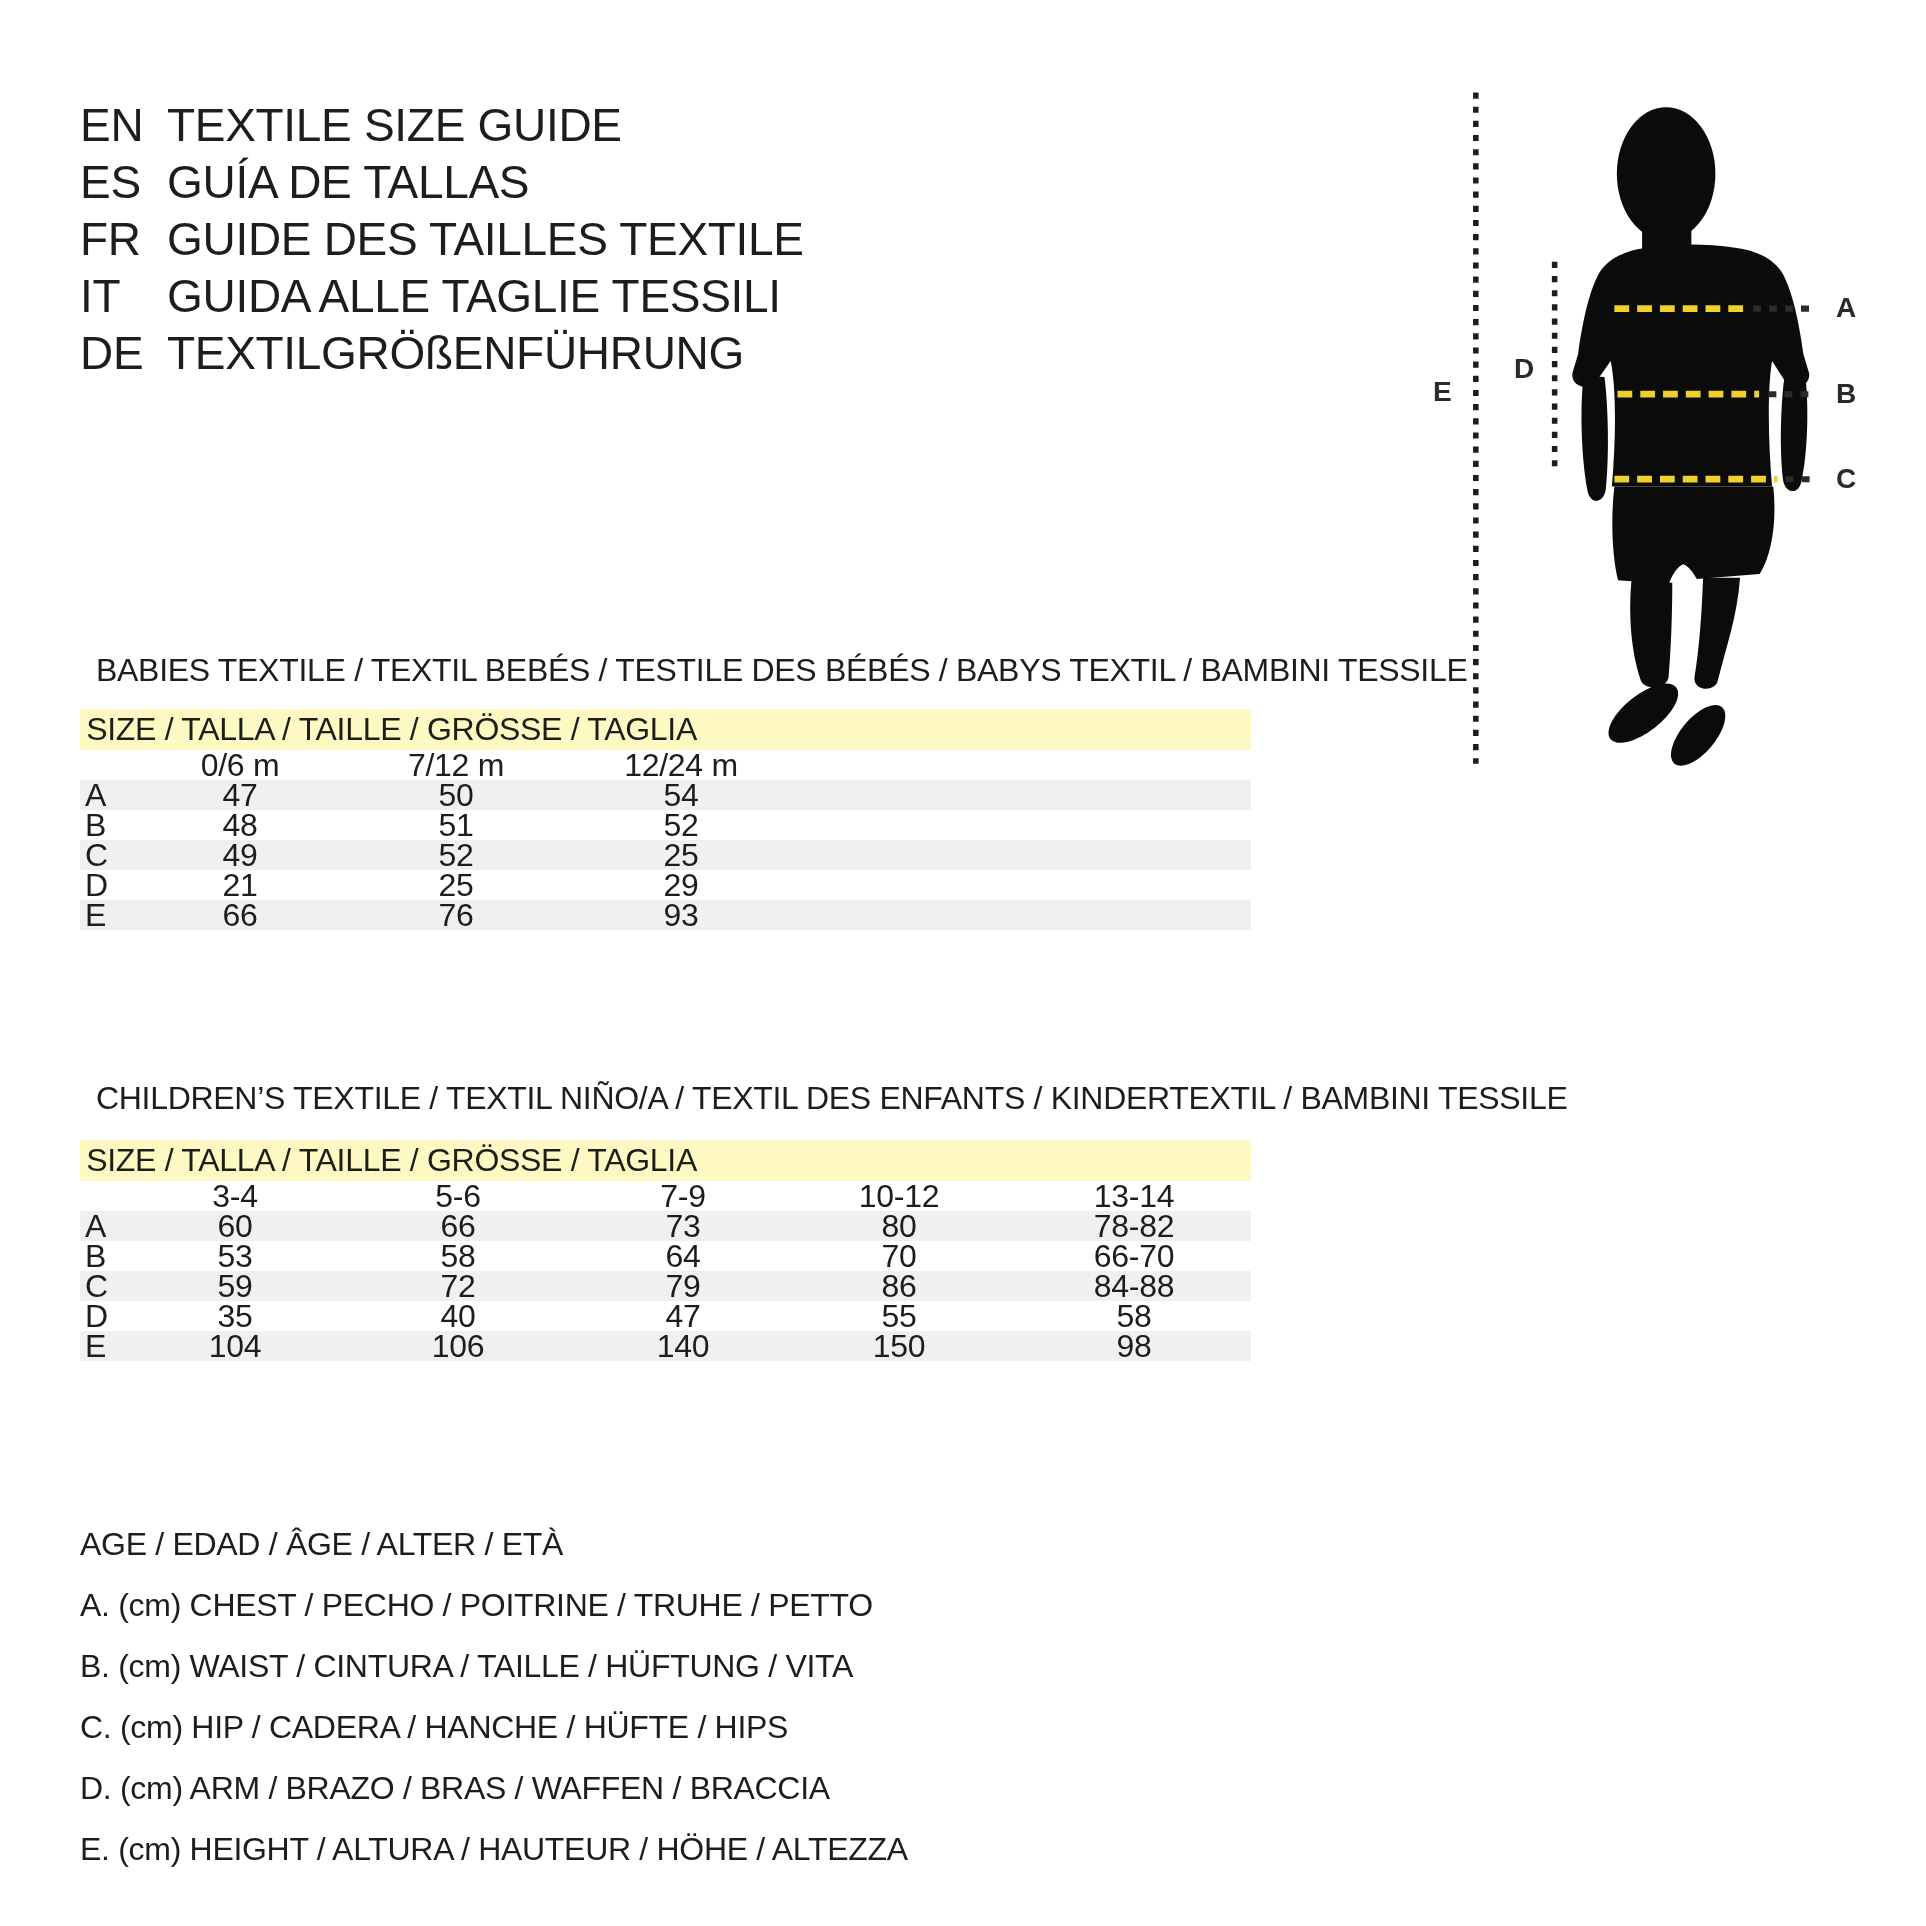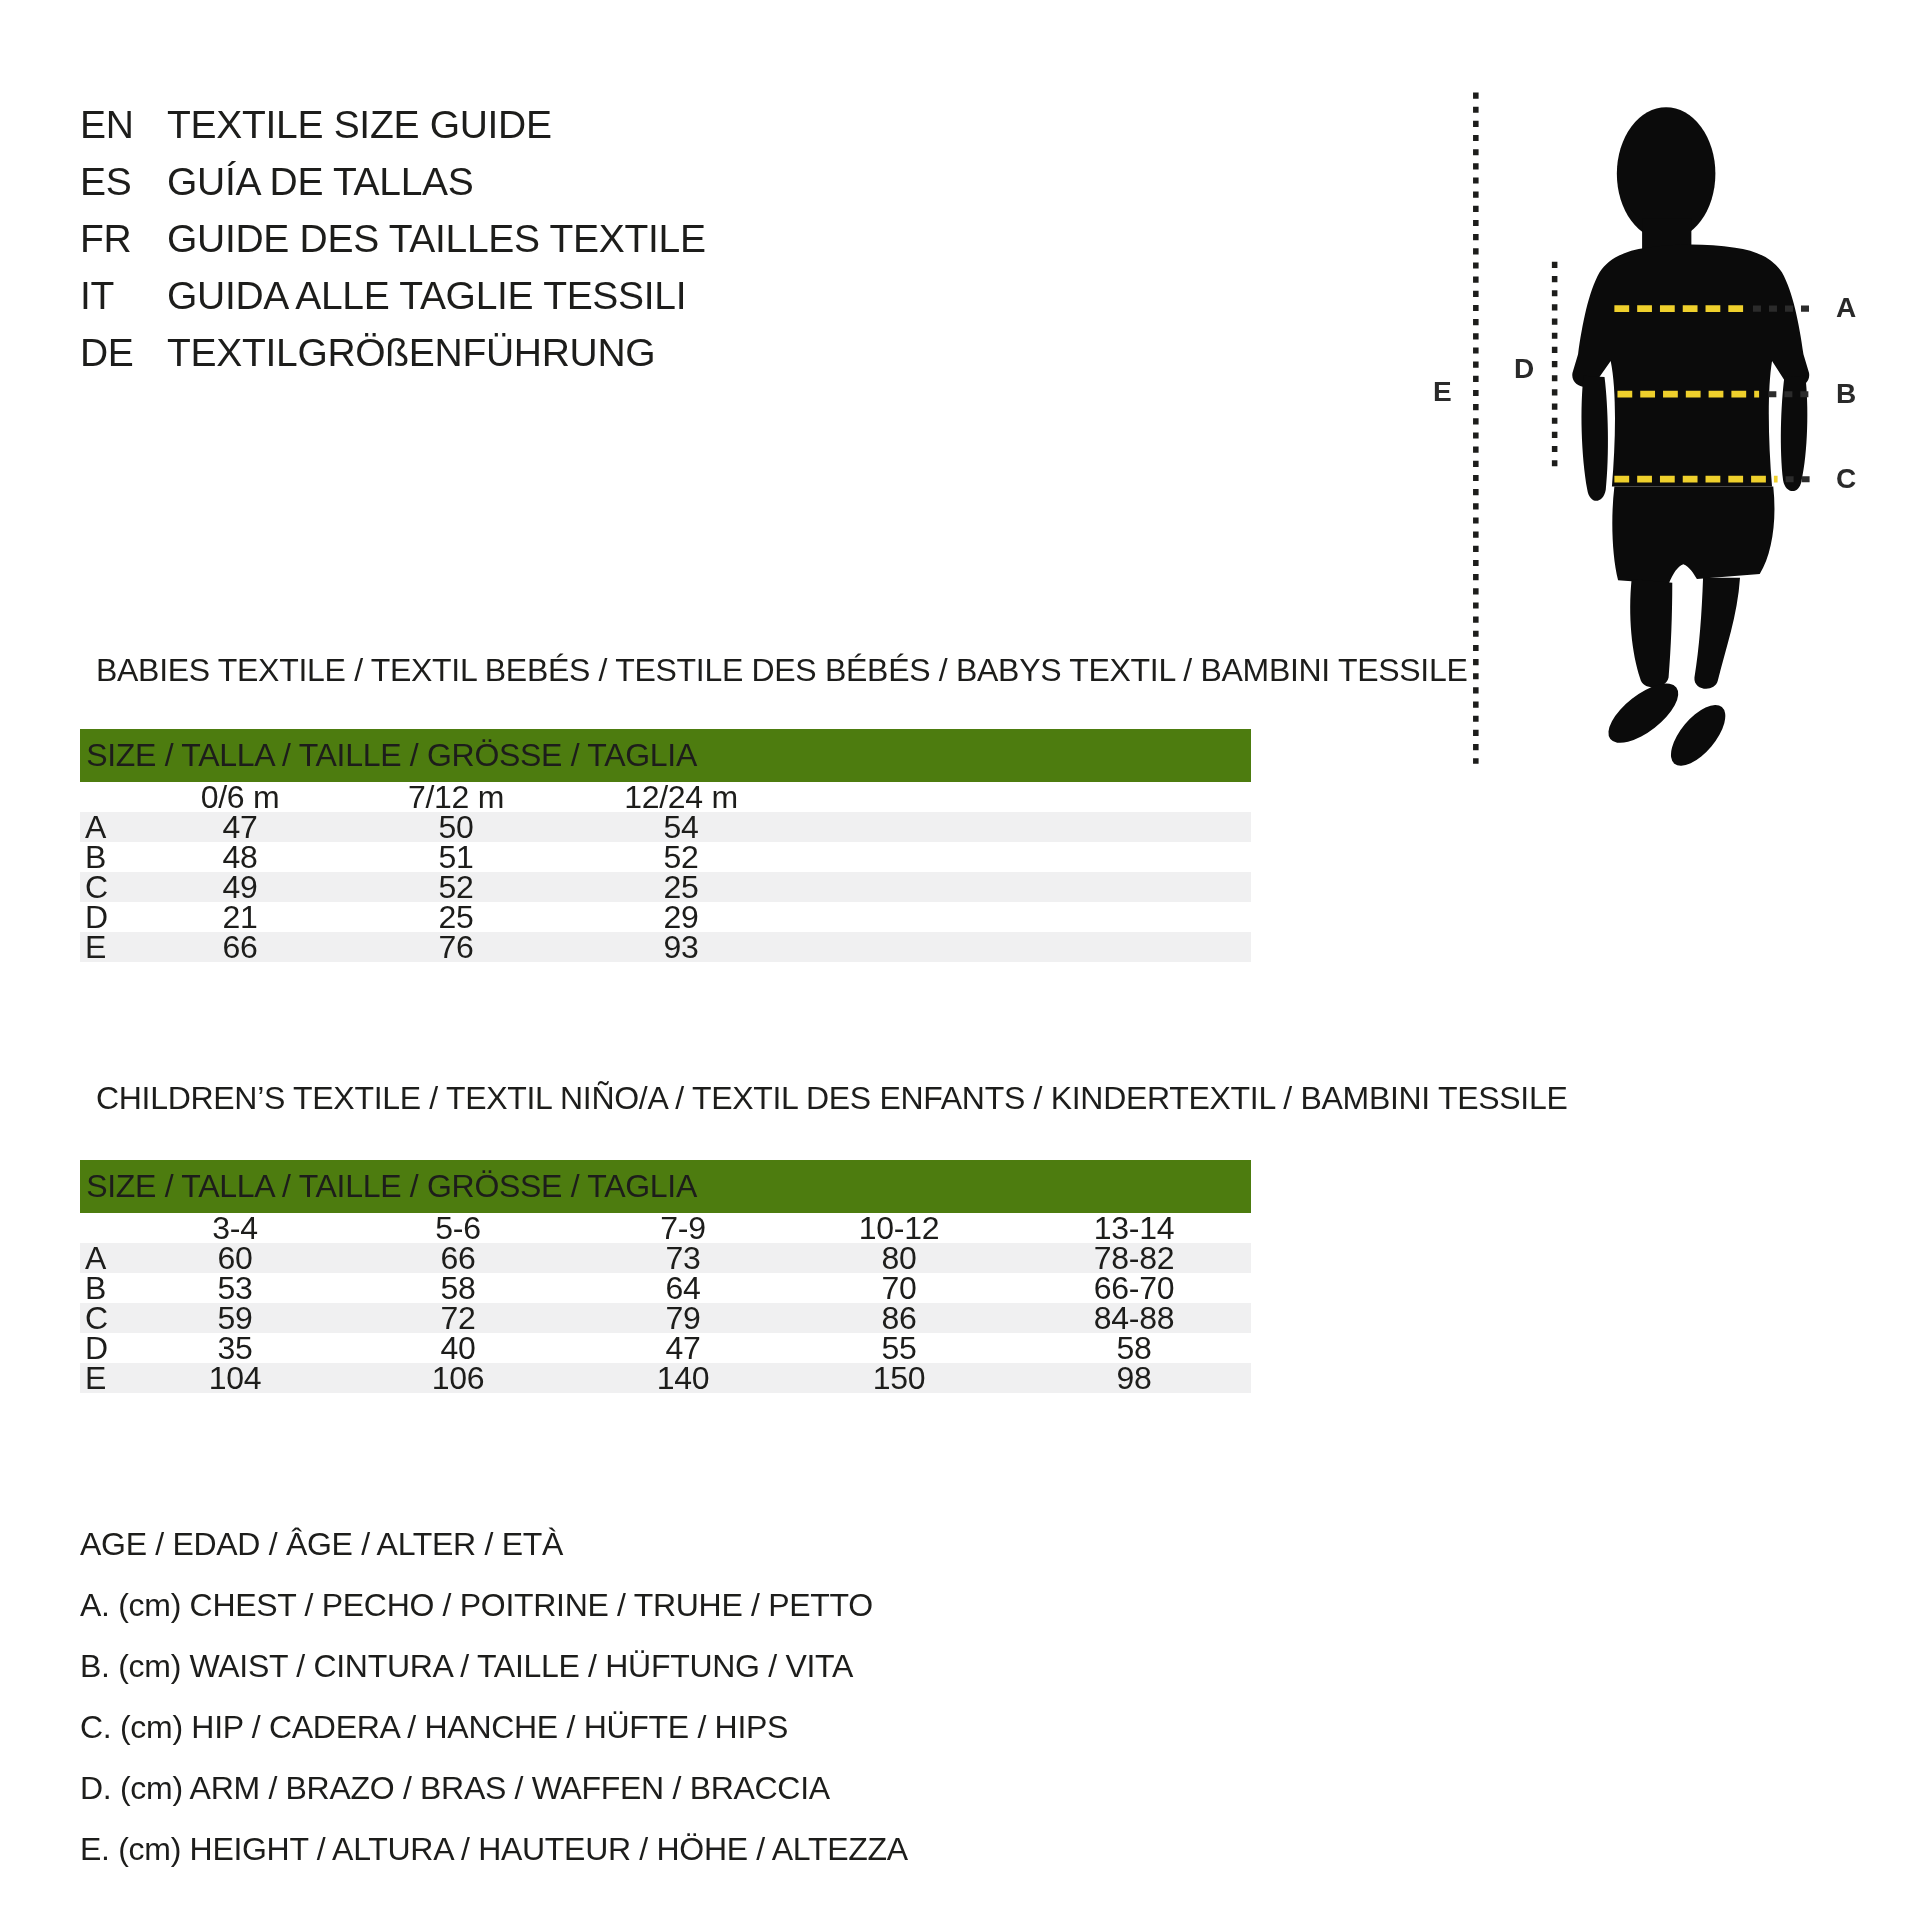--- a/index.html
+++ b/index.html
@@ -7,32 +7,32 @@
     position:relative;
     width:1926px;height:1926px;
     background:#ffffff;
     font-family:"Liberation Sans",sans-serif;
     color:#1d1d1b;
     overflow:hidden;
     letter-spacing:-0.3px;
   }
   
   .langs{position:absolute;left:80px;top:96px;}
-  .lang-row{display:flex;align-items:center;height:57px;font-size:39px;}
+  .lang-row{display:flex;align-items:center;height:57px;font-size:46px;}
   .lang-code{width:87px;flex:0 0 87px;}
   .lang-title{white-space:nowrap;}
   
   .section-title{position:absolute;left:80px;font-size:32px;white-space:nowrap;margin-left:16px;}
   .title-babies{top:652px;}
   .title-children{top:1080px;}
   
   .tbl{position:absolute;left:80px;width:1171px;font-size:32px;}
   .tbl-babies{top:709px;}
   .tbl-children{top:1140px;}
-  .tbl-head{height:53px;background:#4d7c0f;display:flex;align-items:center;padding-left:6.2px;margin-top:20px;}
+  .tbl-head{height:41px;background:#fef9c3;display:flex;align-items:center;padding-left:6.2px;}
   .trow{position:relative;height:30px;text-decoration:underline;}
   .stripe{background:#f0f0f1;}
   .rlabel{position:absolute;left:5px;top:50%;transform:translateY(-50%);}
   .cell{position:absolute;top:50%;transform:translate(-50%,-50%);white-space:nowrap;}
   
   .legend{position:absolute;left:80px;top:1514px;font-size:32px;}
   .legend-line{height:61px;display:flex;align-items:center;white-space:nowrap;}
   
   .fig{position:absolute;left:1405px;top:86px;width:521px;height:715px;}
   .fig svg{position:absolute;left:0;top:0;}

